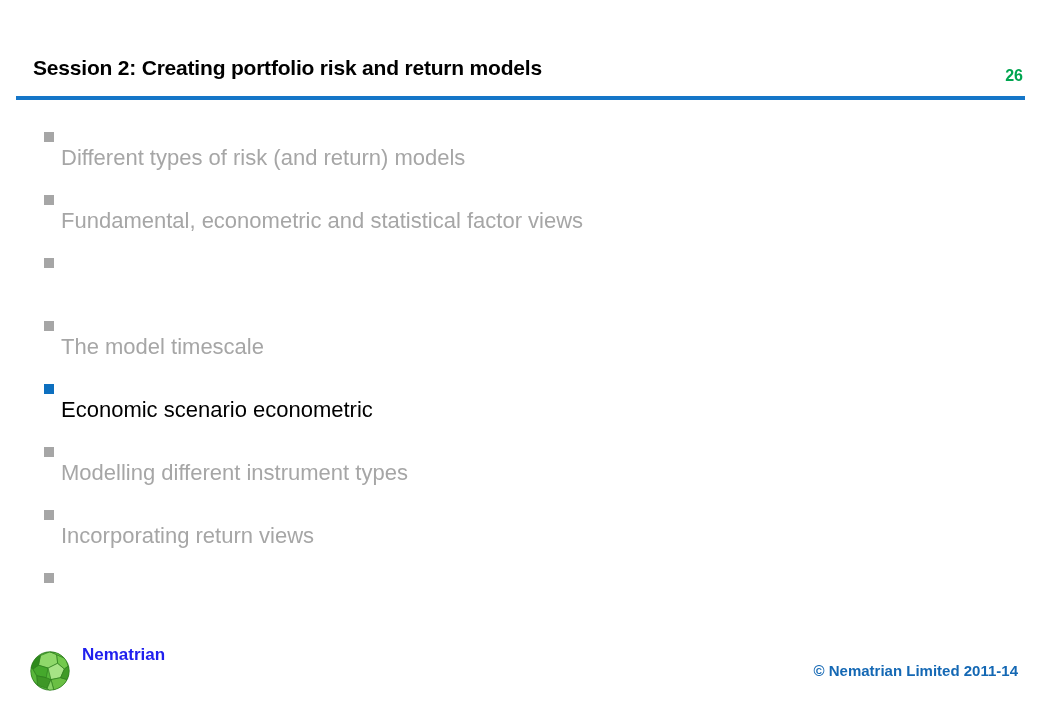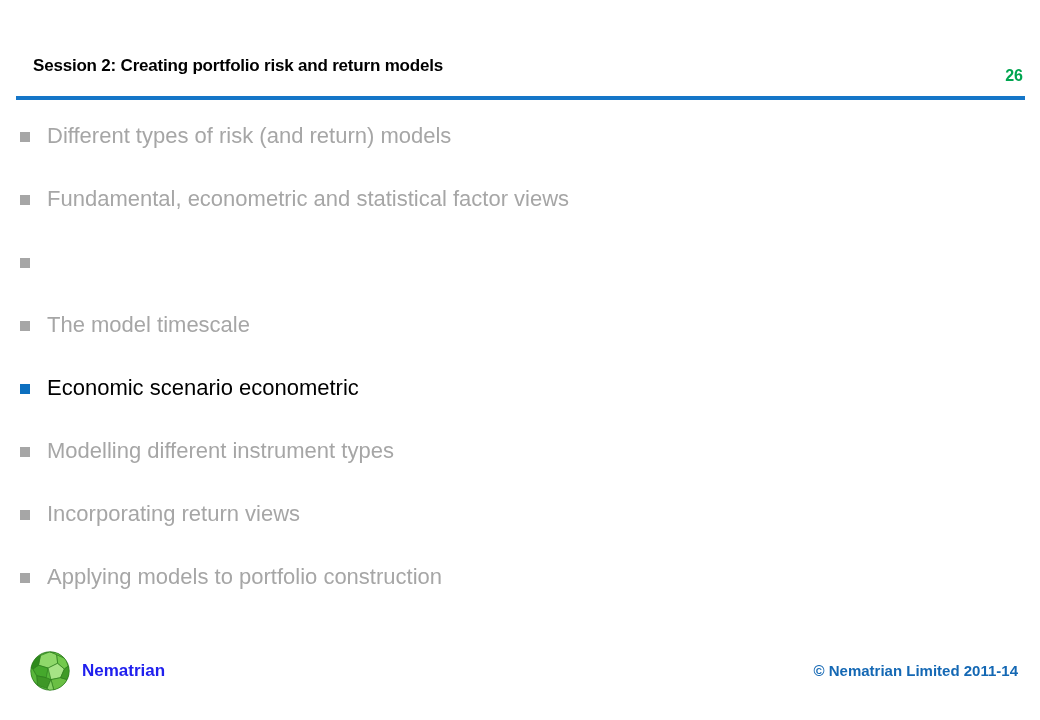--- a/index.html
+++ b/index.html
@@ -26,21 +26,21 @@
     position: absolute;
     left: 0;
     top: 0;
     width: 1040px;
     height: 100px;
   }
   .slide-title {
     position: absolute;
     left: 33px;
     top: 57px;
-    font-size: 17px;
+    font-size: 21px;
     font-weight: bold;
     color: #000000;
     letter-spacing: -0.2px;
     white-space: nowrap;
     line-height: 1;
   }
   .page-number {
     position: absolute;
     right: 17px;
     top: 68px;
@@ -63,21 +63,22 @@
     position: absolute;
     left: 0;
     top: 120px;
     width: 1040px;
   }
   .bullet-item {
     position: relative;
     height: 63px;
     display: flex;
     align-items: flex-start;
-    padding-left: 20px;
+    padding-left: 44px;
+    flex-direction: column;
   }
   .bullet-marker {
     width: 10px;
     height: 10px;
     margin-top: 12px;
     flex: 0 0 auto;
     background: #A6A6A6;
   }
   .bullet-item.active .bullet-marker {
     background: #0D6FBF;
@@ -99,21 +100,21 @@
     left: 0;
     bottom: 0;
     width: 1040px;
     height: 88px;
   }
   .brand {
     position: absolute;
     left: 26px;
     top: 14px;
     display: flex;
-    align-items: center;
+    align-items: flex-start;
   }
   .brand-logo {
     width: 48px;
     height: 48px;
     flex: 0 0 auto;
     display: block;
   }
   .brand-name {
     margin-left: 8px;
     font-size: 17px;
@@ -174,21 +175,20 @@
       <span class="bullet-text">Modelling different instrument types</span>
     </div>
 
     <div class="bullet-item">
       <span class="bullet-marker"></span>
       <span class="bullet-text">Incorporating return views</span>
     </div>
 
     <div class="bullet-item">
       <span class="bullet-marker"></span>
-      <span class="bullet-text">Applying models to portfolio construction</span>
     </div>
 
   </div>
 
   <div class="slide-footer">
 
     <div class="brand">
       <svg class="brand-logo" viewBox="0 0 100 100">
         <defs>
           <clipPath id="ballclip">

